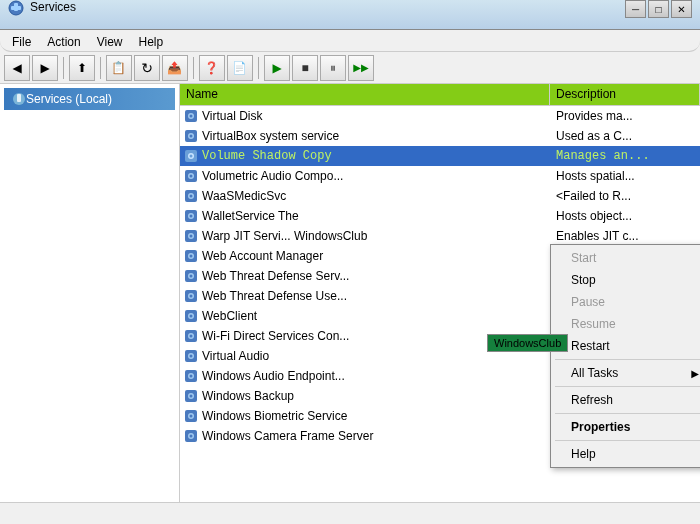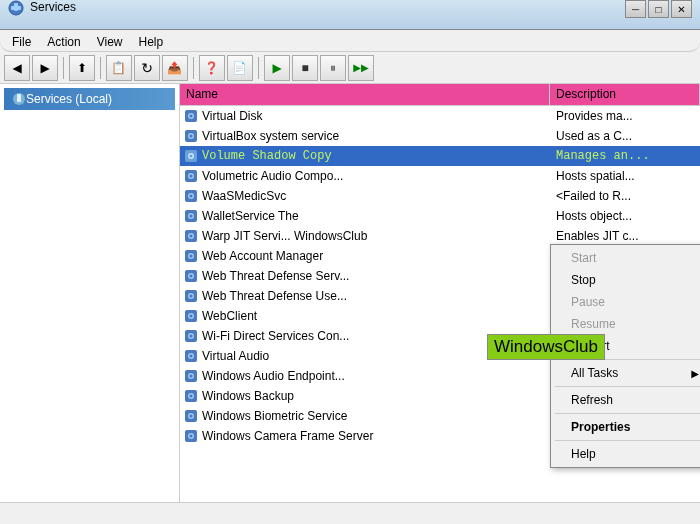--- a/index.html
+++ b/index.html
@@ -110,21 +110,21 @@
 
     
     .services-pane {
       flex: 1;
       background: #fff;
       overflow: hidden;
       position: relative;
     }
     .services-header {
       display: flex;
-      background: #ec4899;
+      background: #84cc16;
       border-bottom: 1px solid #ccc;
       height: 22px;
     }
     .col-header {
       padding: 3px 6px;
       font-size: 12px;
       border-right: 1px solid #ccc;
       font-weight: normal;
       white-space: nowrap;
       overflow: hidden;
@@ -201,24 +201,24 @@
       background: #ccc;
       margin: 2px 4px;
     }
     .ctx-arrow { font-size: 10px; }
 
     
     .tooltip-box {
       position: absolute;
       left: 307px;
       top: 250px;
-      background: #84cc16;
+      background: #15803d;
       border: 1px solid #888;
       padding: 2px 6px;
-      font-size: 17px;
+      font-size: 11px;
       z-index: 200;
       white-space: nowrap;
     }
   </style>
 </head>
 <body>
 
 <div class="title-bar">
   <div class="title-bar-icon">
     <svg width="16" height="16" viewBox="0 0 16 16">

